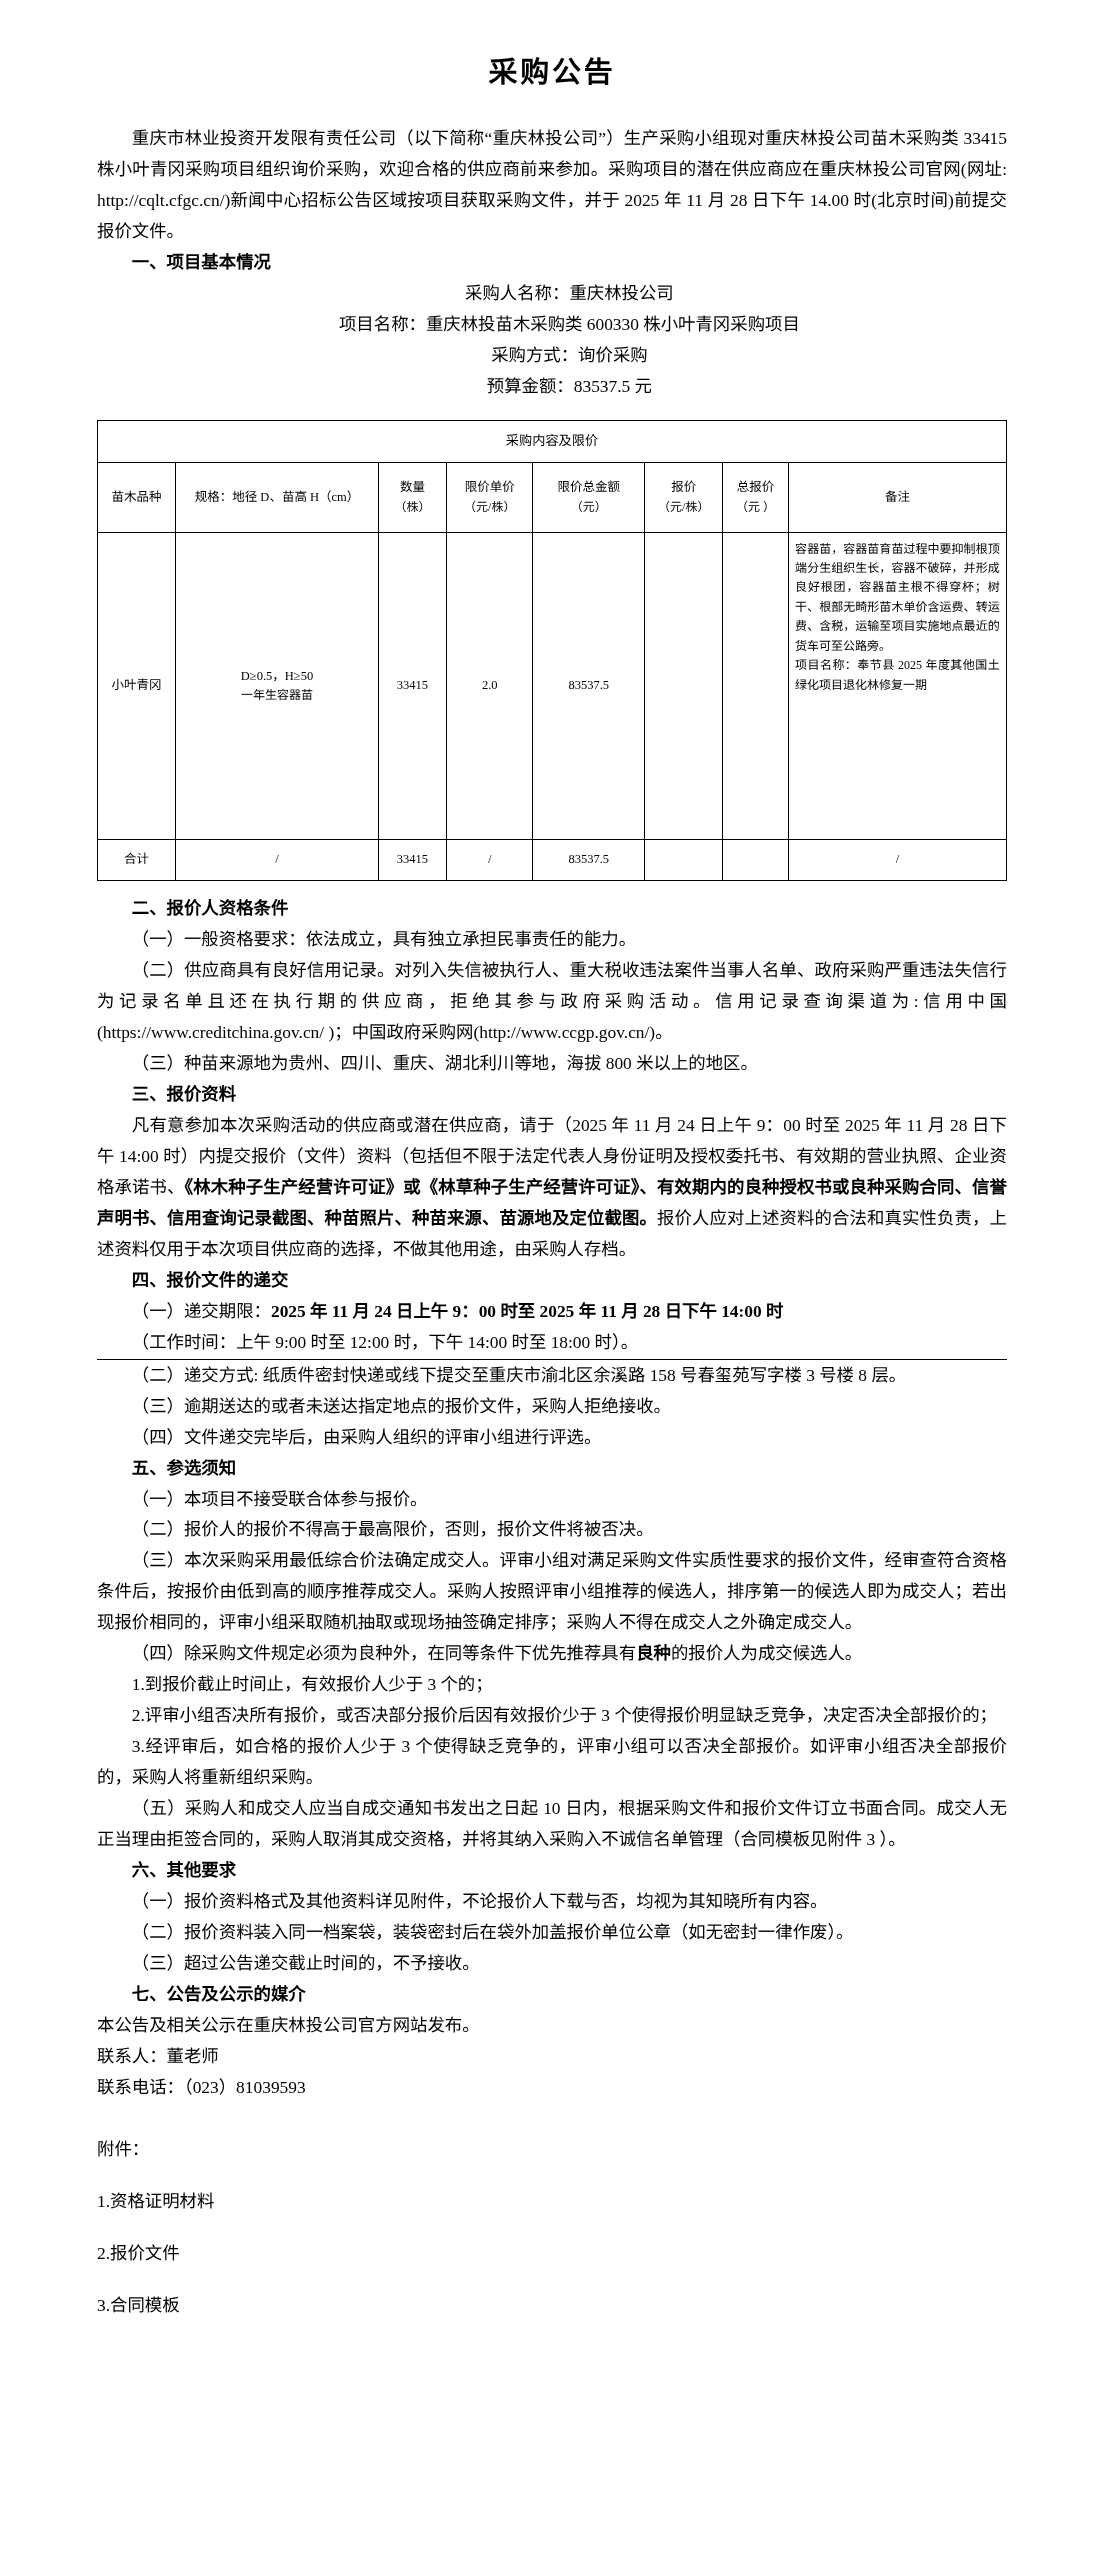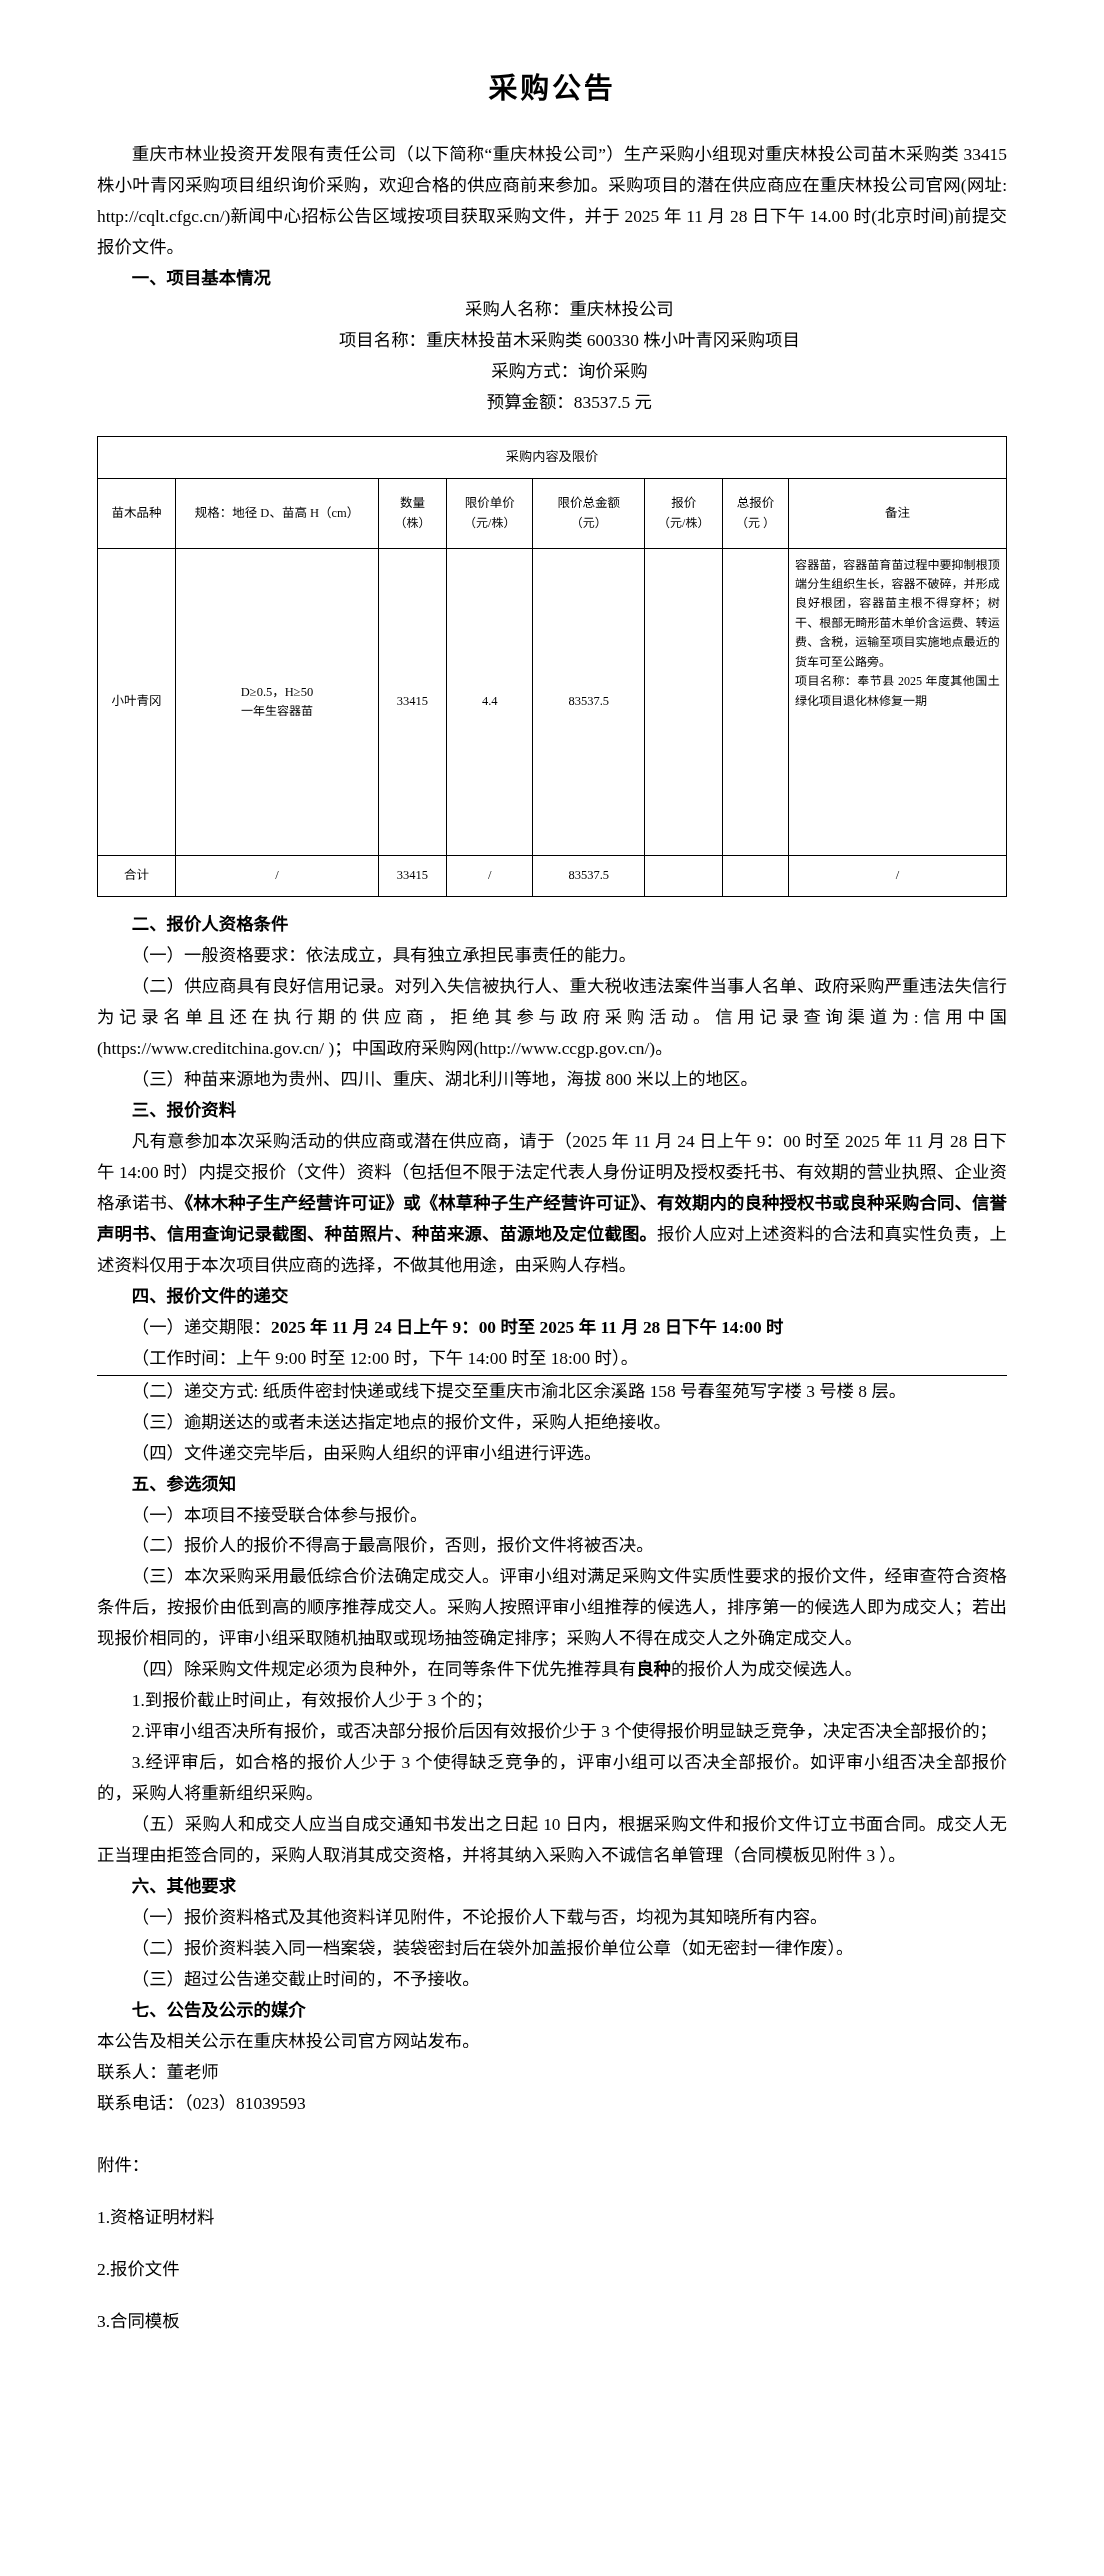--- a/index.html
+++ b/index.html
@@ -10,21 +10,20 @@
   body {
     width: 1104px;
     font-family: "Liberation Serif", "DejaVu Serif", serif;
     color: #000000;
     -webkit-font-smoothing: antialiased;
   }
   .page {
     width: 1104px;
     box-sizing: border-box;
     padding: 28px 97px 42px 97px;
-    margin-top: 16px;
   }
   .doc-title {
     text-align: center;
     font-size: 29px;
     font-weight: bold;
     letter-spacing: 2.8px;
     margin: 26.4px 0 31px 0;
     line-height: 1.3;
   }
   p.body-text {
@@ -167,21 +166,21 @@
           <span>备注</span>
         </td>
       </tr>
       <tr class="data-row">
         <td>小叶青冈</td>
         <td class="spec-cell">
           <span>D≥0.5，H≥50</span>
           <span class="spec-line2">一年生容器苗</span>
         </td>
         <td>33415</td>
-        <td>4.4</td>
+        <td>2.0</td>
         <td>83537.5</td>
         <td></td>
         <td></td>
         <td class="remark">
           <p>容器苗，容器苗育苗过程中要抑制根顶端分生组织生长，容器不破碎，并形成良好根团，容器苗主根不得穿杯；树干、根部无畸形苗木单价含运费、转运费、含税，运输至项目实施地点最近的货车可至公路旁。</p>
           <p>项目名称：奉节县 2025 年度其他国土绿化项目退化林修复一期</p>
         </td>
       </tr>
       <tr class="total-row">
         <td>合计</td>

